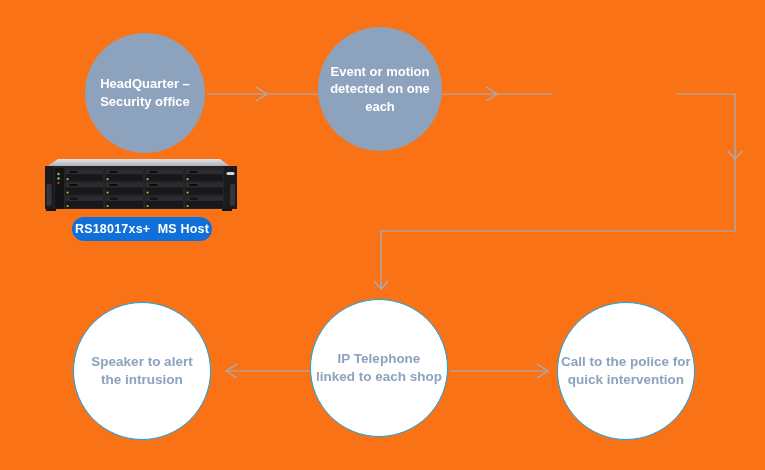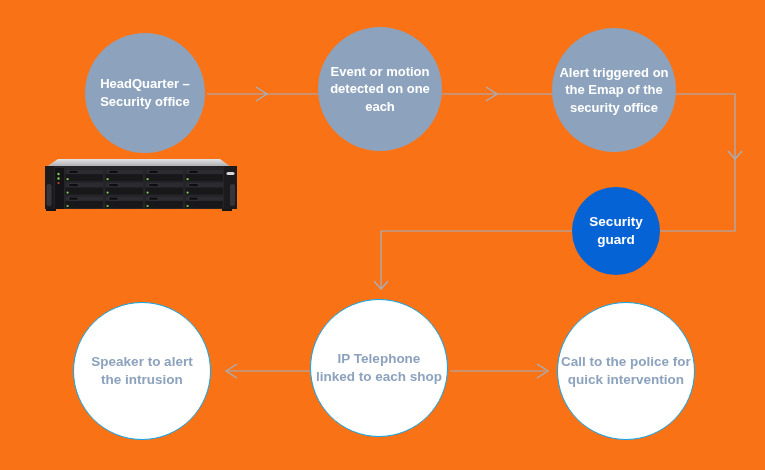--- a/index.html
+++ b/index.html
@@ -152,36 +152,30 @@
 
   <div class="node node--filled node--hq">
     <span>HeadQuarter –
 Security office</span>
   </div>
   <div class="node node--filled node--event">
     <span>Event or motion
 detected on one
 each</span>
   </div>
-  <div class="node node--filled node--alert">
-    <span>Alert triggered on
-the Emap of the
-security office</span>
-  </div>
-  <div class="node node--accent node--guard">
-    <span>Security
-guard</span>
-  </div>
   <div class="node node--outline node--speaker">
     <span>Speaker to alert
 the intrusion</span>
   </div>
   <div class="node node--outline node--phone">
     <span>IP Telephone
 linked to each shop</span>
   </div>
   <div class="node node--outline node--police">
     <span>Call to the police for
 quick intervention</span>
   </div>
 
+  <div class="host-pill">
+    <span>RS18017xs+  MS Host</span>
+  </div>
 
 </div>
 
 </body></html>

